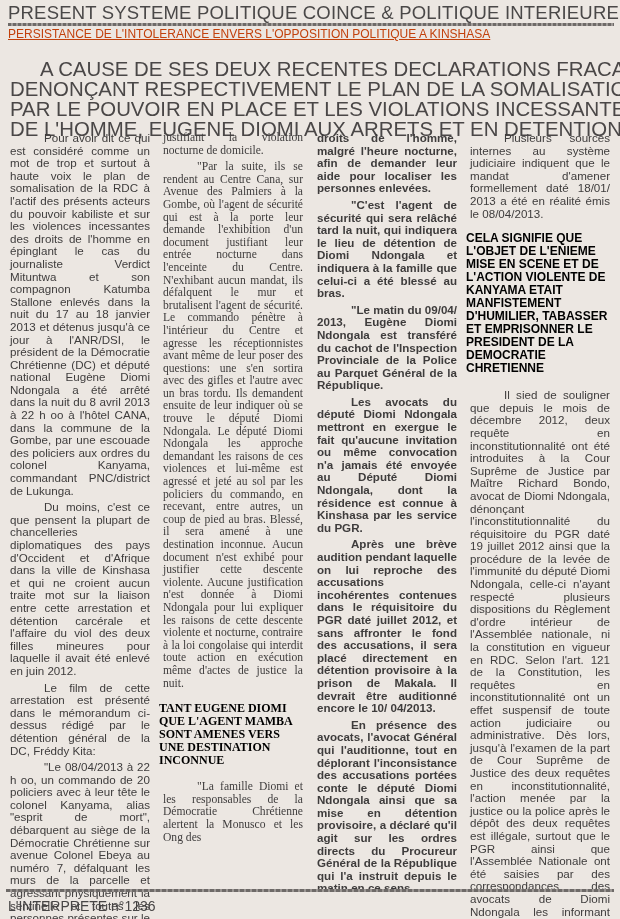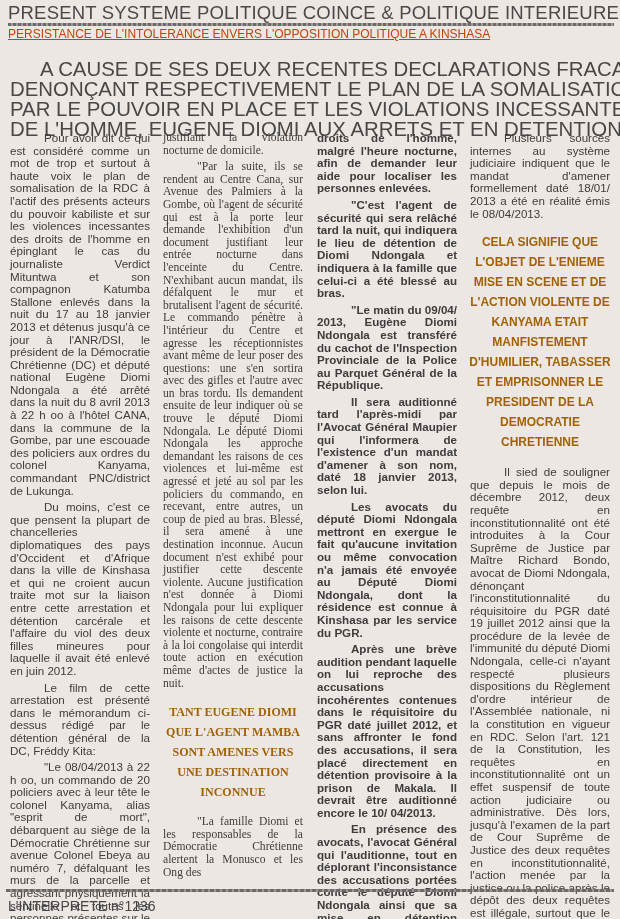--- a/index.html
+++ b/index.html
@@ -32,22 +32,22 @@
   .headline .l { display: block; white-space: nowrap; text-align: justify; text-align-last: justify; }
   .headline .l1 { padding-left: 30px; }
   .col {
     position: absolute; top: 128px; width: 148px;
     font-size: 11.6px; line-height: 12.6px; color: #3e3c3c;
     text-align: justify;
   }
   .col p { margin: 4px; text-indent: 34px; }
   .col p.noindent { text-indent: 0; }
   .subhead {
-    text-align: center; font-weight: bold; text-indent: 0 !important;
-    font-size: 12px; line-height: 20px; color: #a16207; margin: 12px 0 14px 0 !important;
+    text-align: left; font-weight: bold; text-indent: 0 !important;
+    font-size: 12px; line-height: 13px; color: #000000; margin: 12px 0 14px 0 !important;
   }
   .sign { text-align: right; text-indent: 0 !important; }
   .c1 { left: 6px; }
   .c2 { left: 159px; font-family: Liberation Serif, serif; }
   .c3 { left: 313px; font-weight: bold; }
   .c4 { left: 466px; }
   .rule-bottom {
     position: absolute; left: 6px; top: 889px; width: 608px; height: 3px;
     background: repeating-linear-gradient(90deg,#6e6a68 0 4px,#9b9693 4px 6px);
   }
@@ -81,21 +81,20 @@
     <p class="noindent">justifiant la violation nocturne de domicile.</p>
     <p>"Par la suite, ils se rendent au Centre Cana, sur Avenue des Palmiers à la Gombe, où l'agent de sécurité qui est à la porte leur demande l'exhibition d'un document justifiant leur entrée nocturne dans l'enceinte du Centre. N'exhibant aucun mandat, ils défalquent le mur et brutalisent l'agent de sécurité. Le commando pénètre à l'intérieur du Centre et agresse les réceptionnistes avant même de leur poser des questions: une s'en sortira avec des gifles et l'autre avec un bras tordu. Ils demandent ensuite de leur indiquer où se trouve le député Diomi Ndongala. Le député Diomi Ndongala les approche demandant les raisons de ces violences et lui-même est agressé et jeté au sol par les policiers du commando, en recevant, entre autres, un coup de pied au bras. Blessé, il sera amené à une destination inconnue. Aucun document n'est exhibé pour justifier cette descente violente. Aucune justification n'est donnée à Diomi Ndongala pour lui expliquer les raisons de cette descente violente et nocturne, contraire à la loi congolaise qui interdit toute action en exécution même d'actes de justice la nuit.</p>
     <p class="subhead">TANT EUGENE DIOMI QUE L'AGENT MAMBA SONT AMENES VERS UNE DESTINATION INCONNUE</p>
     <p>"La famille Diomi et les responsables de la Démocratie Chrétienne alertent la Monusco et les Ong des</p>
   </div>
 
   <div class="col c3">
     <p class="noindent">droits de l'homme, malgré l'heure nocturne, afin de demander leur aide pour localiser les personnes enlevées.</p>
     <p>"C'est l'agent de sécurité qui sera relâché tard la nuit, qui indiquera le lieu de détention de Diomi Ndongala et indiquera à la famille que celui-ci a été blessé au bras.</p>
     <p>"Le matin du 09/04/ 2013, Eugène Diomi Ndongala est transféré du cachot de l'Inspection Provinciale de la Police au Parquet Général de la République.</p>
-    <p>Il sera auditionné tard l'après-midi par l'Avocat Général Maupier qui l'informera de l'existence d'un mandat d'amener à son nom, daté 18 janvier 2013, selon lui.</p>
     <p>Les avocats du député Diomi Ndongala mettront en exergue le fait qu'aucune invitation ou même convocation n'a jamais été envoyée au Député Diomi Ndongala, dont la résidence est connue à Kinshasa par les service du PGR.</p>
     <p>Après une brève audition pendant laquelle on lui reproche des accusations incohérentes contenues dans le réquisitoire du PGR daté juillet 2012, et sans affronter le fond des accusations, il sera placé directement en détention provisoire à la prison de Makala. Il devrait être auditionné encore le 10/ 04/2013.</p>
     <p>En présence des avocats, l'avocat Général qui l'auditionne, tout en déplorant l'inconsistance des accusations portées conte le député Diomi Ndongala ainsi que sa mise en détention provisoire, a déclaré qu'il agit sur les ordres directs du Procureur Général de la République qui l'a instruit depuis le matin en ce sens.</p>
   </div>
 
   <div class="col c4">
     <p>Plusieurs sources internes au système judiciaire indiquent que le mandat d'amener formellement daté 18/01/ 2013 a été en réalité émis le 08/04/2013.</p>
     <p class="subhead">CELA SIGNIFIE QUE L'OBJET DE L'ENIEME MISE EN SCENE ET DE L'ACTION VIOLENTE DE KANYAMA ETAIT MANFISTEMENT D'HUMILIER, TABASSER ET EMPRISONNER LE PRESIDENT DE LA DEMOCRATIE CHRETIENNE</p>
     <p>Il sied de souligner que depuis le mois de décembre 2012, deux requête en inconstitutionnalité ont été introduites à la Cour Suprême de Justice par Maître Richard Bondo, avocat de Diomi Ndongala, dénonçant l'inconstitutionnalité du réquisitoire du PGR daté 19 juillet 2012 ainsi que la procédure de la levée de l'immunité du député Diomi Ndongala, celle-ci n'ayant respecté plusieurs dispositions du Règlement d'ordre intérieur de l'Assemblée nationale, ni la constitution en vigueur en RDC. Selon l'art. 121 de la Constitution, les requêtes en inconstitutionnalité ont un effet suspensif de toute action judiciaire ou administrative. Dès lors, jusqu'à l'examen de la part de Cour Suprême de Justice des deux requêtes en inconstitutionnalité, l'action menée par la justice ou la police après le dépôt des deux requêtes est illégale, surtout que le PGR ainsi que l'Assemblée Nationale ont été saisies par des correspondances des avocats de Diomi Ndongala les informant des recours en inconstitutionnalité valablement déposés. (...)"</p>
     <p class="sign">Fréddy Kita</p>

